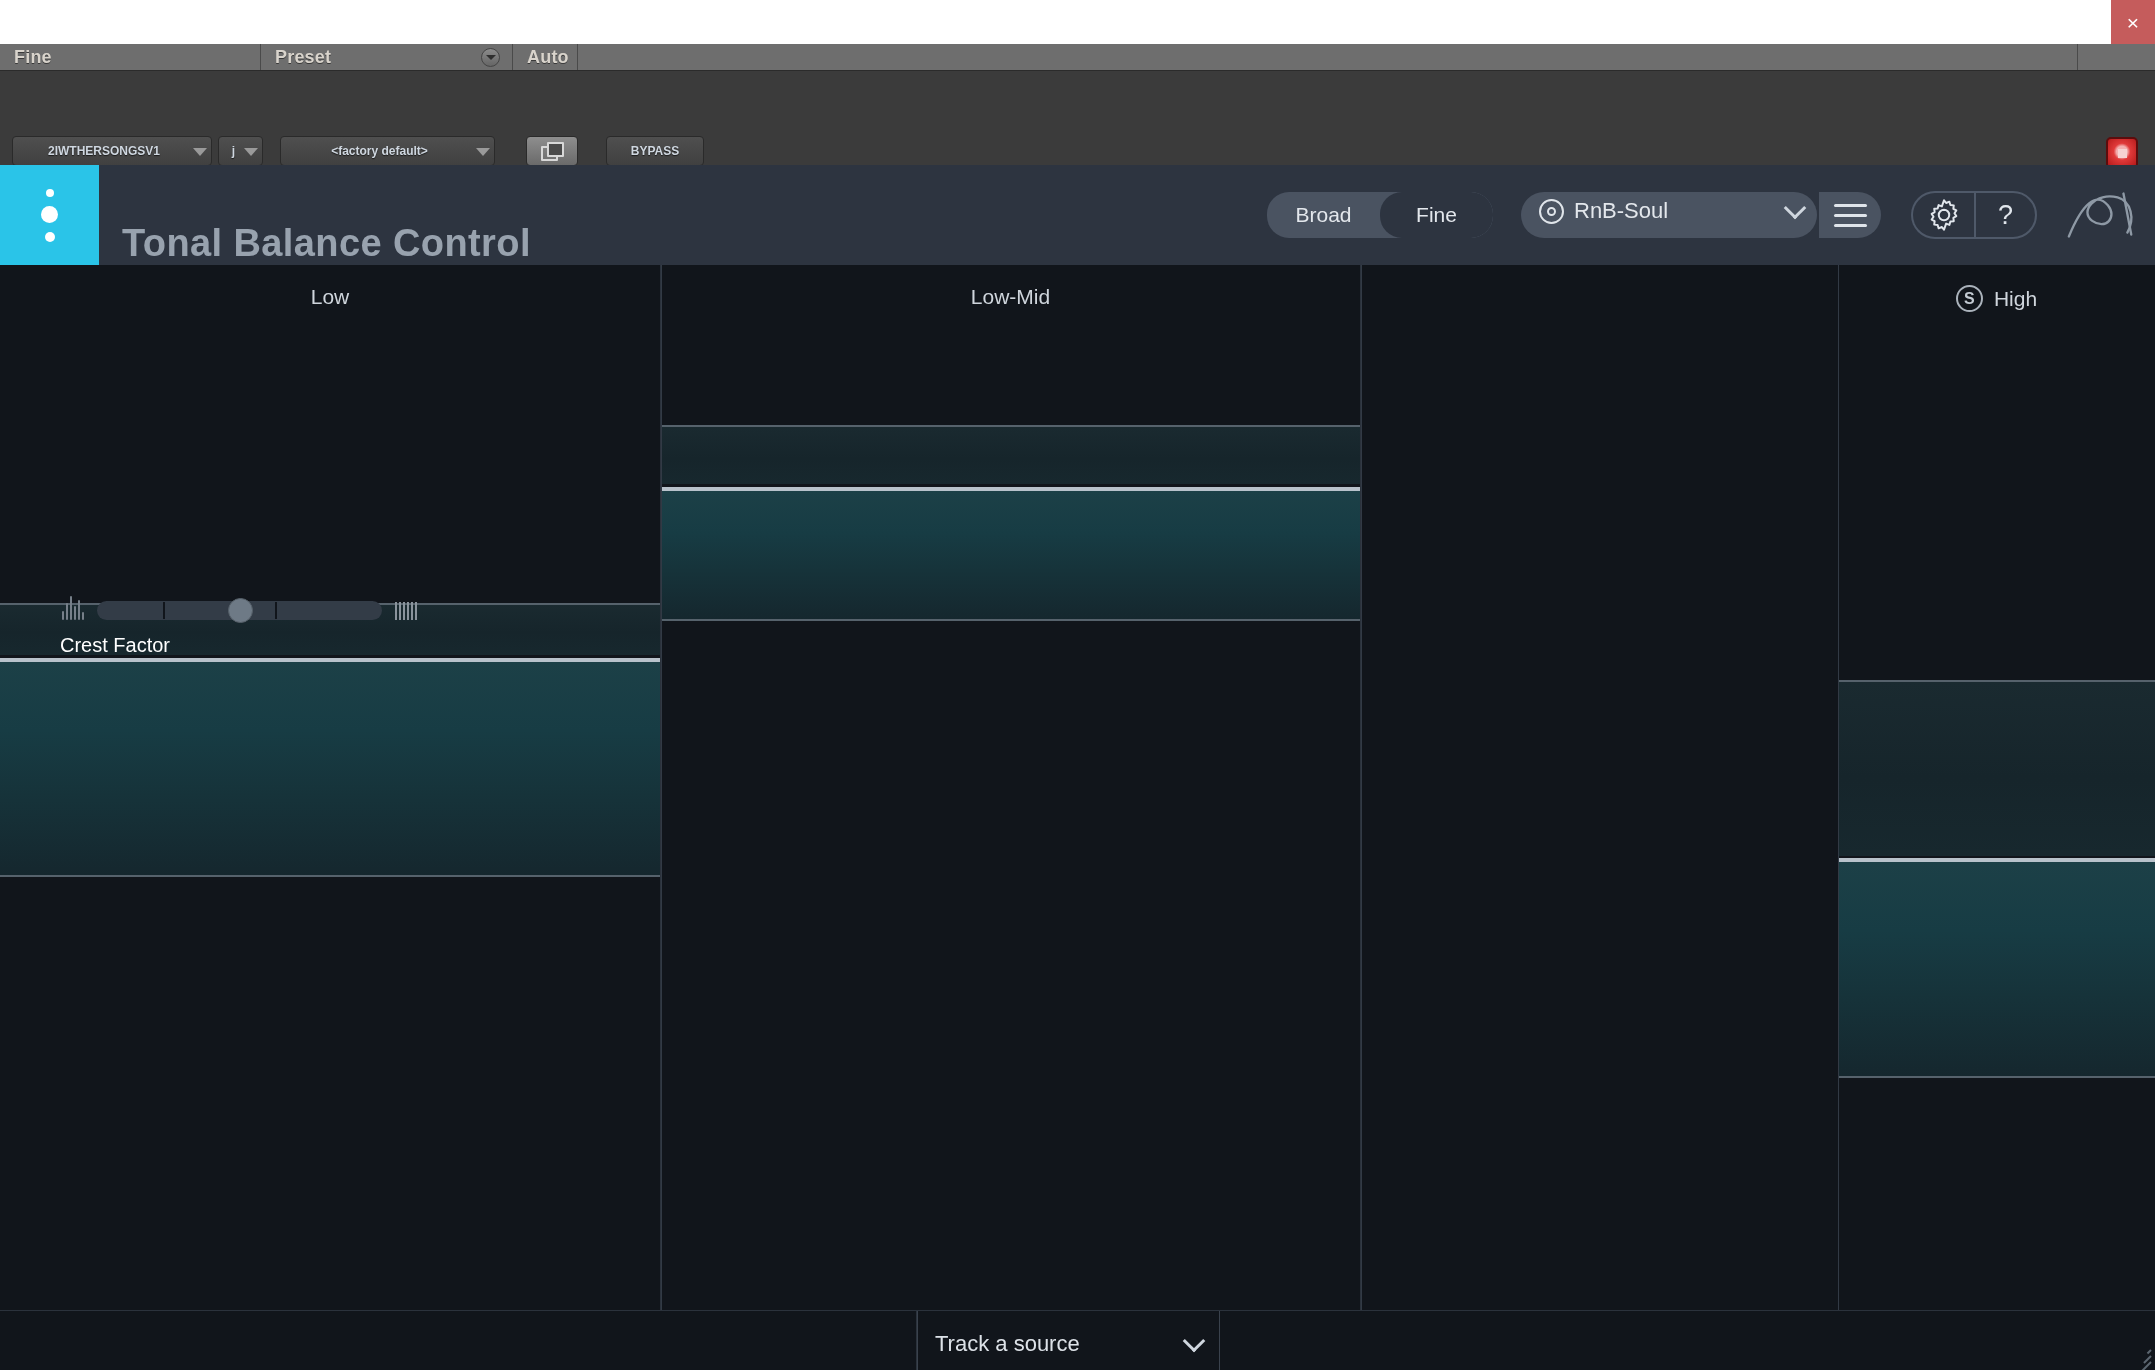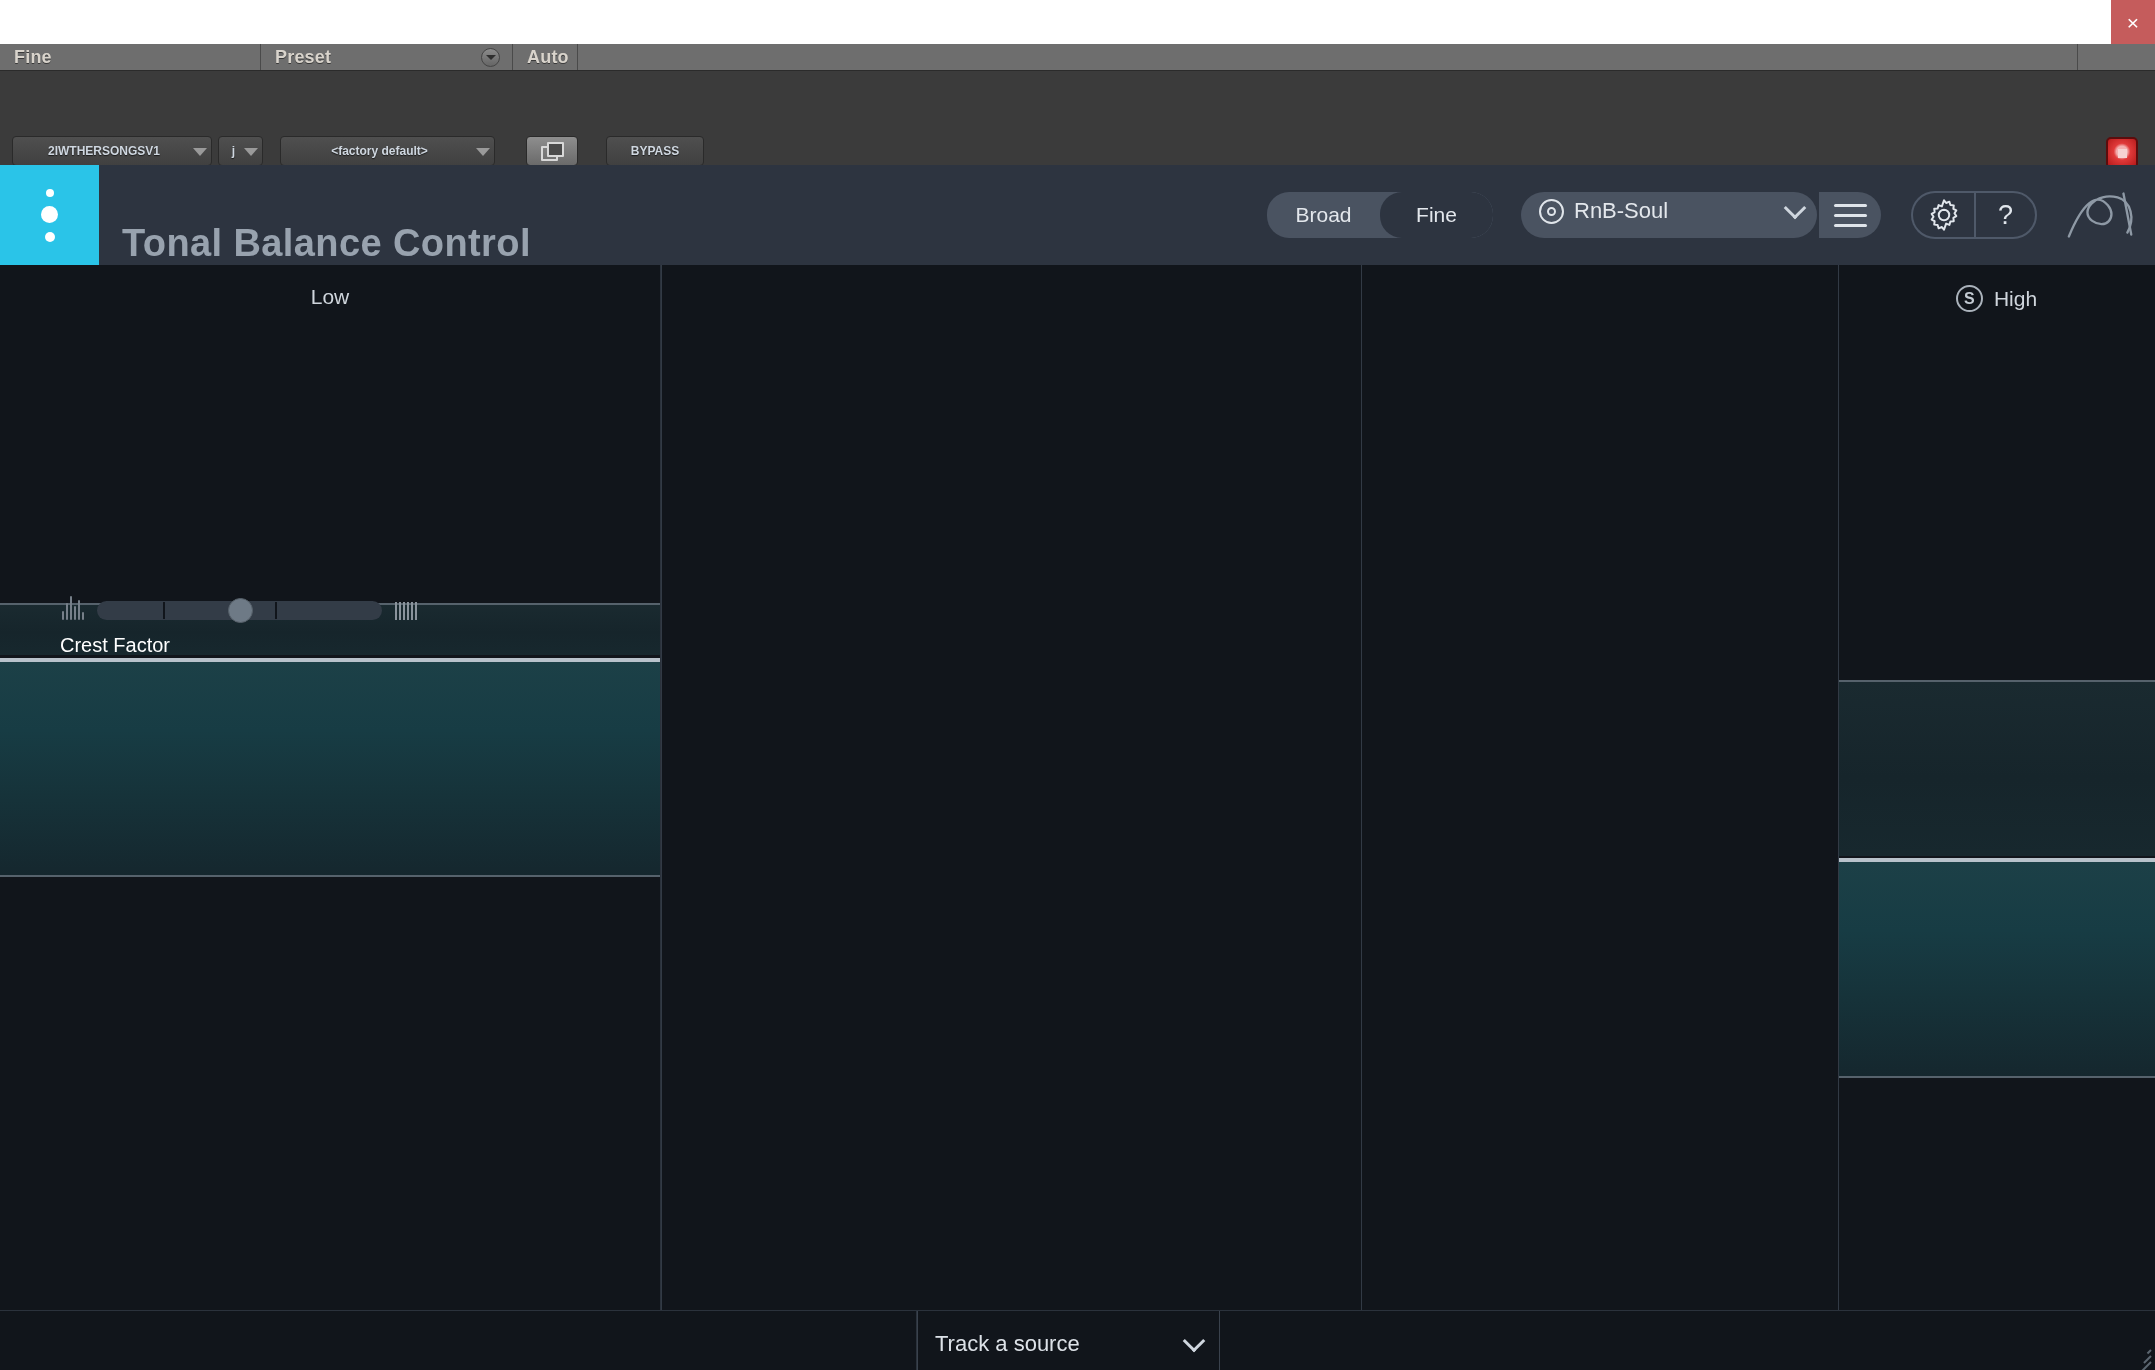--- a/index.html
+++ b/index.html
@@ -377,20 +377,28 @@
 
     <div class="band b0">
       <div class="band-label">
         <span>Low</span>
       </div>
       <div class="zone upper" style="top:338px;height:52px;"></div>
       <div class="target-line" style="top:393px;"></div>
       <div class="zone lower" style="top:397px;height:215px;"></div>
     </div>
 
+    <div class="band b1">
+      <div class="band-label">
+        <span>Low-Mid</span>
+      </div>
+      <div class="zone upper" style="top:160px;height:59px;"></div>
+      <div class="target-line" style="top:222px;"></div>
+      <div class="zone lower" style="top:226px;height:130px;"></div>
+    </div>
 
 
     <div class="band b3">
       <div class="band-label">
         <span class="solo">S</span>
         <span>High</span>
       </div>
       <div class="zone upper" style="top:415px;height:176px;"></div>
       <div class="target-line" style="top:593px;"></div>
       <div class="zone lower" style="top:597px;height:216px;"></div>

